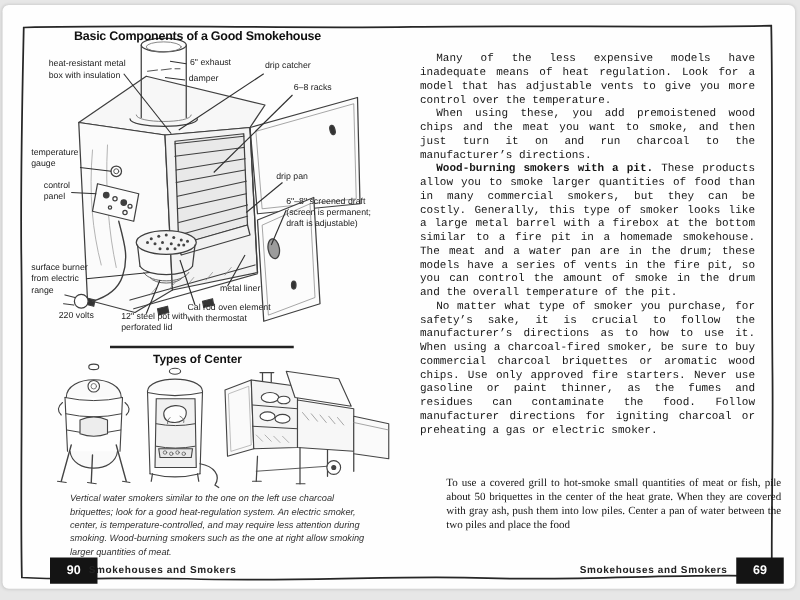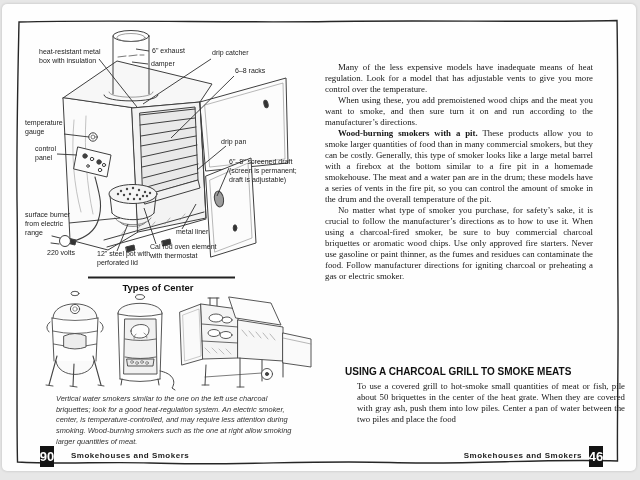--- a/index.html
+++ b/index.html
@@ -4,25 +4,25 @@
 <style>
   html,body{margin:0;padding:0;}
   body{width:640px;height:480px;overflow:hidden;background:#e7e7e7;font-family:"Liberation Sans",sans-serif;position:relative;}
   .stage{position:absolute;left:0;top:0;width:640px;height:480px;}
   .page-bg{position:absolute;left:2px;top:4px;width:634px;height:467px;background:#fefefe;border-radius:5px;box-shadow:0 0 3px rgba(0,0,0,.18);}
   svg.art{position:absolute;left:0;top:0;}
   .title{position:absolute;left:18px;top:24px;width:280px;text-align:center;font-size:10px;font-weight:bold;letter-spacing:-0.2px;color:#101010;}
   .types{position:absolute;left:18px;top:282px;width:280px;text-align:center;font-size:9.5px;font-weight:bold;color:#101010;}
   .lbl{position:absolute;font-size:7px;line-height:1.25;color:#222;white-space:pre-line;}
   .caption{position:absolute;left:56px;top:394px;width:236px;margin:0;font-size:7.4px;line-height:1.45;font-style:italic;color:#333;}
-  .bodycol{position:absolute;left:325px;top:42px;width:268px;font-family:Liberation Serif, serif;font-size:8.8px;line-height:11px;color:#161616;text-align:justify;margin-top:20px;}
+  .bodycol{position:absolute;left:336px;top:42px;width:268px;font-family:Liberation Mono, monospace;font-size:8.8px;line-height:11px;color:#161616;text-align:justify;}
   .bodycol p{margin:0;text-indent:13px;}
   .section{position:absolute;left:345px;top:366px;margin:0;font-size:10px;font-weight:bold;color:#101010;}
   .closing{position:absolute;left:357px;top:381px;width:268px;margin:0;font-family:"Liberation Serif",serif;font-size:8.8px;line-height:11px;color:#161616;text-align:justify;}
-  .pagenum{position:absolute;top:446px;width:14px;height:21px;background:#141414;color:#fff;font-size:13px;font-weight:bold;display:flex;align-items:center;justify-content:center;}
+  .pagenum{position:absolute;top:446px;width:38px;height:21px;background:#141414;color:#fff;font-size:10px;font-weight:bold;display:flex;align-items:center;justify-content:center;}
   .pagenum.left{left:40px;}
   .pagenum.right{left:589px;}
   .runfoot{position:absolute;top:451px;font-size:8px;font-weight:bold;letter-spacing:0.5px;color:#222;}
   .runfoot.left{left:71px;}
   .runfoot.right{left:420px;width:162px;text-align:right;}
 </style>
 </head>
 <body>
 
 <div class="stage">
@@ -187,20 +187,21 @@
       <path d="M283 333 L311 339 L311 367 L283 363 Z" fill="#fafafa"></path>
       <path d="M283 338 L311 344" stroke="#888" stroke-width="0.6"></path>
       <path d="M206 365 L205 385 M240 358 L240 387 M283 363 L283 377 M262 360 L262 381" stroke-width="1"></path>
       <path d="M205 377 L262 373" stroke-width="0.7"></path>
       <circle cx="267" cy="374" r="5.5" fill="#fff"></circle>
       <circle cx="267" cy="374" r="1.6" fill="#444"></circle>
       <path d="M202 385 L209 385 M237 387 L244 387"></path>
     </g>
   </svg>
 
+  <div class="title">Basic Components of a Good Smokehouse</div>
 
   <div class="lbl" style="left:39px;top:48px;width:64px;">heat-resistant metal
 box with insulation</div>
   <div class="lbl" style="left:152px;top:47px;">6" exhaust</div>
   <div class="lbl" style="left:151px;top:60px;">damper</div>
   <div class="lbl" style="left:212px;top:49px;">drip catcher</div>
   <div class="lbl" style="left:235px;top:67px;">6–8 racks</div>
   <div class="lbl" style="left:25px;top:119px;">temperature
 gauge</div>
   <div class="lbl" style="left:35px;top:145px;">control
@@ -220,23 +221,22 @@
   <div class="lbl" style="left:176px;top:228px;">metal liner</div>
 
   <div class="types">Types of Center</div>
   <p class="caption">Vertical water smokers similar to the one on the left use charcoal briquettes; look for a good heat-regulation system. An electric smoker, center, is temperature-controlled, and may require less attention during smoking. Wood-burning smokers such as the one at right allow smoking larger quantities of meat.</p>
 
   <div class="pagenum left">90</div>
   <div class="runfoot left">Smokehouses and Smokers</div>
 
   <div class="bodycol">
     <p><b></b><span>Many of the less expensive models have inadequate means of heat regulation. Look for a model that has adjustable vents to give you more control over the temperature.</span></p>
-    <p><b></b><span>When using these, you add premoistened wood chips and the meat you want to smoke, and then sure turn it on and run according to the manufacturer’s directions.</span></p>
+    <p><b></b><span>When using these, you add premoistened wood chips and the meat you want to smoke, and then just turn it on and run charcoal to the manufacturer’s directions.</span></p>
     <p><b>Wood-burning smokers with a pit.</b><span> These products allow you to smoke larger quantities of food than in many commercial smokers, but they can be costly. Generally, this type of smoker looks like a large metal barrel with a firebox at the bottom similar to a fire pit in a homemade smokehouse. The meat and a water pan are in the drum; these models have a series of vents in the fire pit, so you can control the amount of smoke in the drum and the overall temperature of the pit.</span></p>
     <p><b></b><span>No matter what type of smoker you purchase, for safety’s sake, it is crucial to follow the manufacturer’s directions as to how to use it. When using a charcoal-fired smoker, be sure to buy commercial charcoal briquettes or aromatic wood chips. Use only approved fire starters. Never use gasoline or paint thinner, as the fumes and residues can contaminate the food. Follow manufacturer directions for igniting charcoal or preheating a gas or electric smoker.</span></p>
   </div>
 
-  <h2 class="section">USING A CHARCOAL GRILL TO SMOKE MEATS</h2>
   <p class="closing">To use a covered grill to hot-smoke small quantities of meat or fish, pile about 50 briquettes in the center of the heat grate. When they are covered with gray ash, push them into low piles. Center a pan of water between the two piles and place the food</p>
 
   <div class="runfoot right">Smokehouses and Smokers</div>
-  <div class="pagenum right">46</div>
+  <div class="pagenum right">69</div>
 </div>
 
 </body></html>

